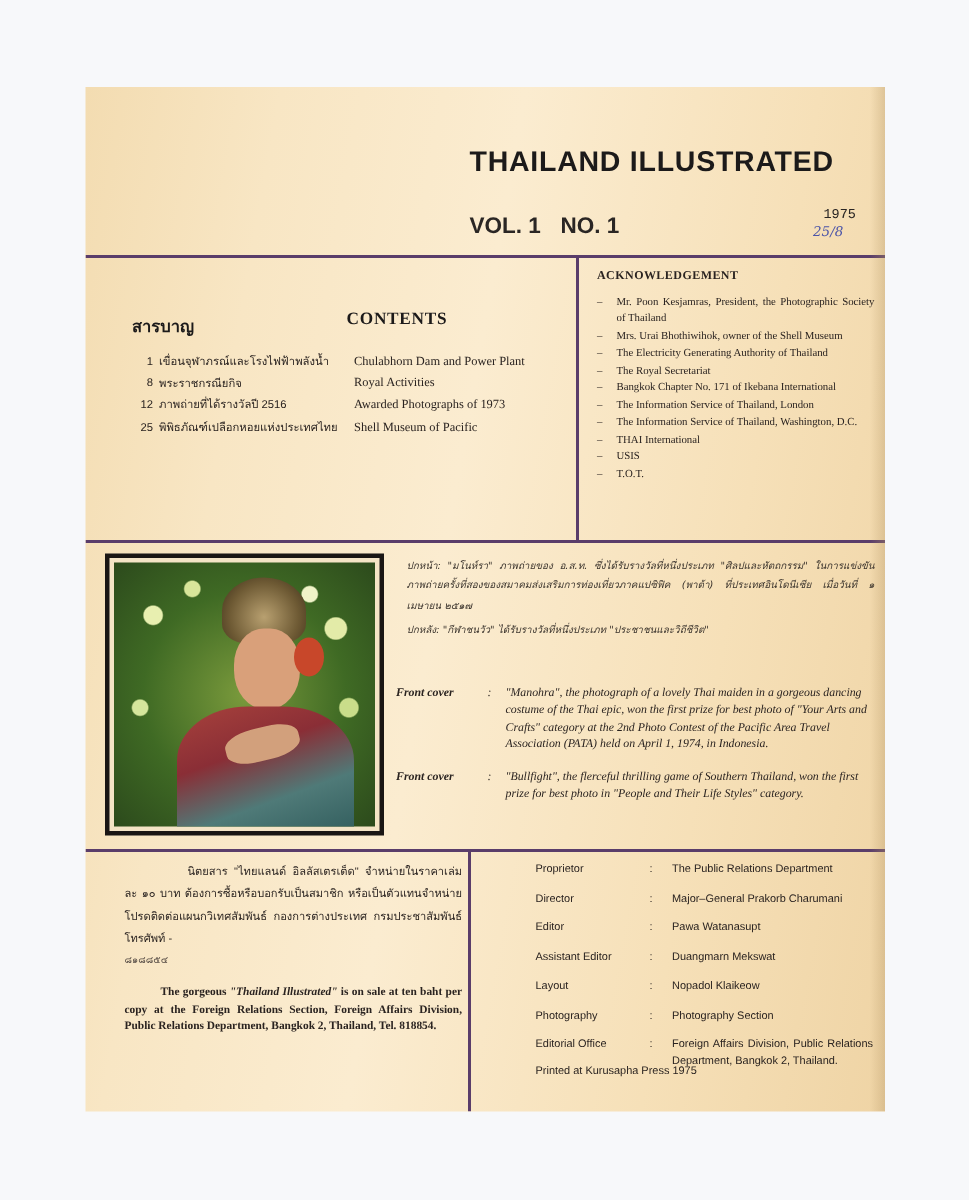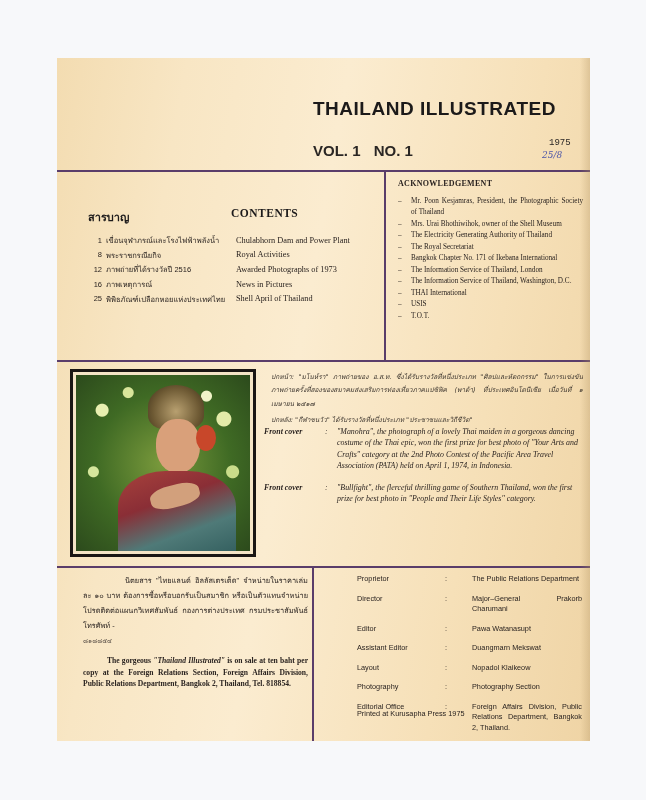--- a/index.html
+++ b/index.html
@@ -86,35 +86,35 @@
   .photo .body {
     position: absolute; left: 42px; top: 96px; width: 118px; height: 90px;
     border-radius: 40% 40% 0 0;
     background: linear-gradient(160deg, #a8423c 0%, #8a2e36 35%, #4f7a78 65%, #2e5a5a 100%);
   }
   .photo .hands { position: absolute; left: 74px; top: 110px; width: 50px; height: 22px; border-radius: 40%; background: #d2a07c; transform: rotate(-14deg); }
 
   .th-caption { position: absolute; left: 214px; top: 313px; width: 312px; font-family: "DejaVu Sans", sans-serif; font-style: italic; font-size: 6.6px; line-height: 13.4px; color: #3a332c; }
   .th-caption p { margin-bottom: 3px; text-align: justify; }
 
-  .cover-notes { position: absolute; left: 203px; top: 368px; width: 326px; font-size: 7.9px; line-height: 11.4px; font-style: italic; }
+  .cover-notes { position: absolute; left: 203px; top: 398px; width: 326px; font-size: 7.9px; line-height: 11.4px; font-style: italic; }
   .cover-row { display: flex; margin-bottom: 10px; }
   .cover-label { width: 65px; flex: none; font-weight: 700; padding-left: 4px; }
   .cover-colon { width: 12px; flex: none; }
   .cover-text { flex: 1; }
 
   .sale-th { position: absolute; left: 26px; top: 515px; width: 225px; font-family: "Liberation Sans", sans-serif; font-size: 7.4px; line-height: 15px; text-align: justify; }
   .sale-th p { text-indent: 42px; }
   .sale-th .num { color: #5a5048; font-size: 6.5px; }
   .sale-en { position: absolute; left: 26px; top: 597px; width: 225px; font-size: 7.6px; line-height: 11.5px; font-weight: 700; text-align: justify; }
   .sale-en p { text-indent: 24px; }
   .sale-en em { font-style: italic; }
 
   .staff { position: absolute; left: 300px; top: 516px; width: 225px; font-family: "Liberation Sans", sans-serif; font-size: 7.3px; }
-  .staff-row { display: flex; margin-bottom: 9px; line-height: 10.5px; gap: 12px; }
+  .staff-row { display: flex; margin-bottom: 9px; line-height: 10.5px; }
   .staff-role { width: 76px; flex: none; }
   .staff-colon { width: 15px; flex: none; }
   .staff-val { flex: 1; text-align: justify; }
   .printed { position: absolute; left: 300px; top: 651px; font-family: "Liberation Sans", sans-serif; font-size: 7.3px; }
 </style>
 </head>
 <body>
 
 <div class="page">
 
@@ -144,28 +144,23 @@
       <span class="toc-page">8</span>
       <span class="toc-th">พระราชกรณียกิจ</span>
       <span class="toc-en">Royal Activities</span>
     </div>
     <div class="toc-row">
       <span class="toc-page">12</span>
       <span class="toc-th">ภาพถ่ายที่ได้รางวัลปี 2516</span>
       <span class="toc-en">Awarded Photographs of 1973</span>
     </div>
     <div class="toc-row">
-      <span class="toc-page">16</span>
-      <span class="toc-th">ภาพเหตุการณ์</span>
-      <span class="toc-en">News in Pictures</span>
-    </div>
-    <div class="toc-row">
       <span class="toc-page">25</span>
       <span class="toc-th">พิพิธภัณฑ์เปลือกหอยแห่งประเทศไทย</span>
-      <span class="toc-en">Shell April of Thailand</span>
+      <span class="toc-en">Shell Museum of Pacific</span>
     </div>
   </div>
 
   <div class="ack">
     <div class="ack-title">ACKNOWLEDGEMENT</div>
     <div class="ack-item">
         <span class="ack-dash">–</span>
         <span class="ack-text">Mr. Poon Kesjamras, President, the Photographic Society of Thailand</span>
       </div>
     <div class="ack-item">

